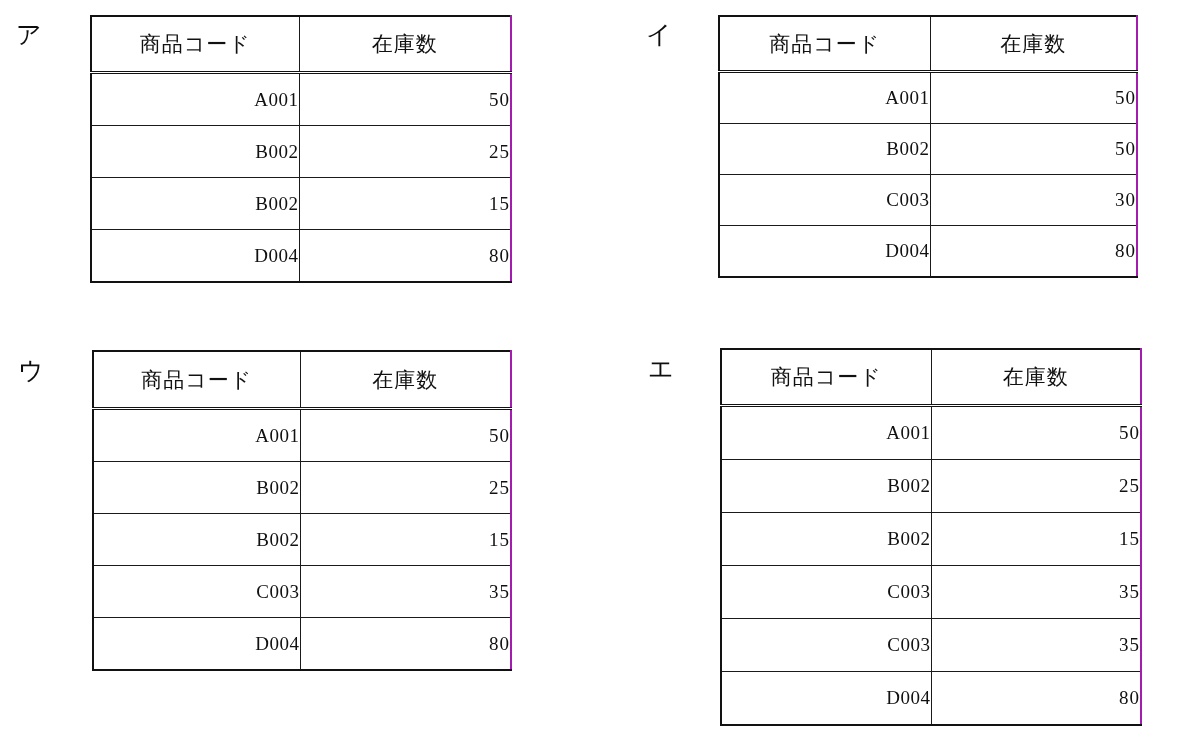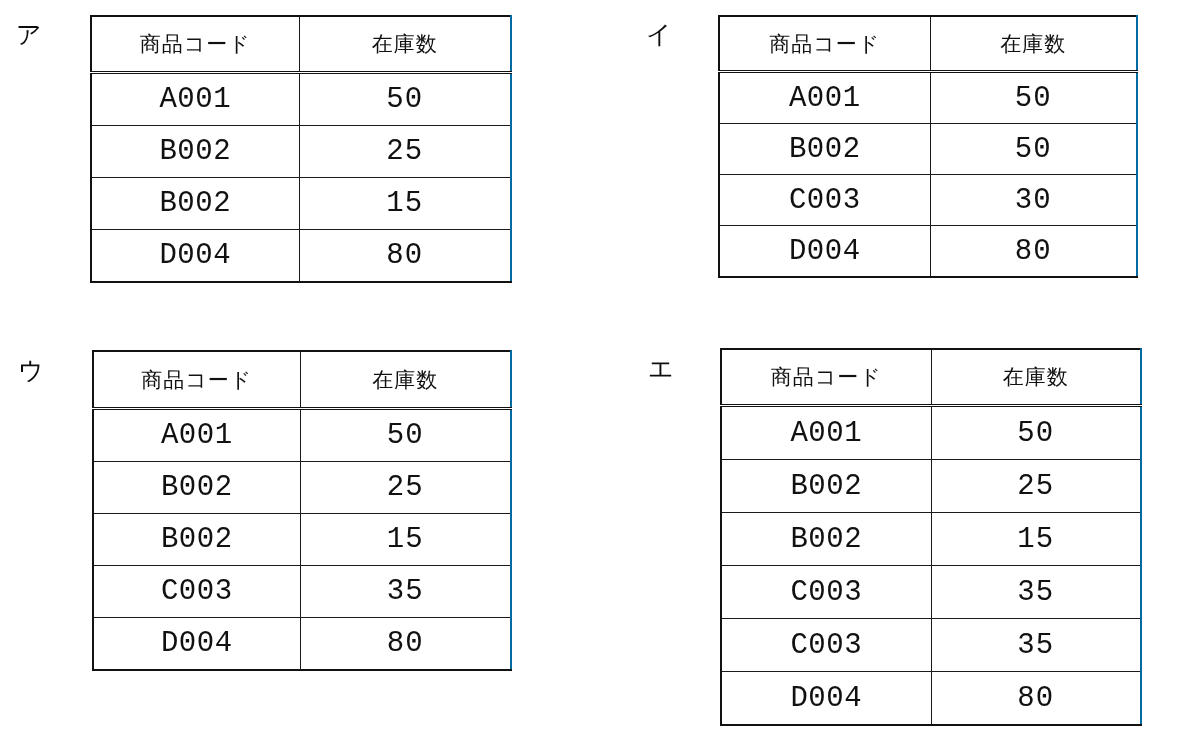--- a/index.html
+++ b/index.html
@@ -59,37 +59,38 @@
   }
 
   table.opt-table thead th {
     font-family: "DejaVu Sans", "Liberation Sans", sans-serif;
     font-size: 21px;
     letter-spacing: 1px;
     border-bottom: 3px double #121212;
   }
 
   table.opt-table tbody td {
-    font-family: Liberation Mono, monospace;
-    font-size: 29px;
+    font-family: Liberation Serif, serif;
+    font-size: 19px;
     letter-spacing: 0.5px;
+    text-align: right;
   }
 
   table.opt-table tbody td.qty {
     letter-spacing: 1px;
   }
 
   
   table.opt-table th:first-child,
   table.opt-table td:first-child {
     border-left: 2px solid #121212;
   }
   table.opt-table th:last-child,
   table.opt-table td:last-child {
-    border-right: 2px solid #0369a1;
+    border-right: 2px solid #a21caf;
   }
   table.opt-table tbody tr:last-child td {
     border-bottom: 2px solid #121212;
   }
   table.opt-table thead tr th {
     border-top: 2px solid #121212;
   }
 
   
   #option-a .option-label { left: 16px;  top: 22px; }

